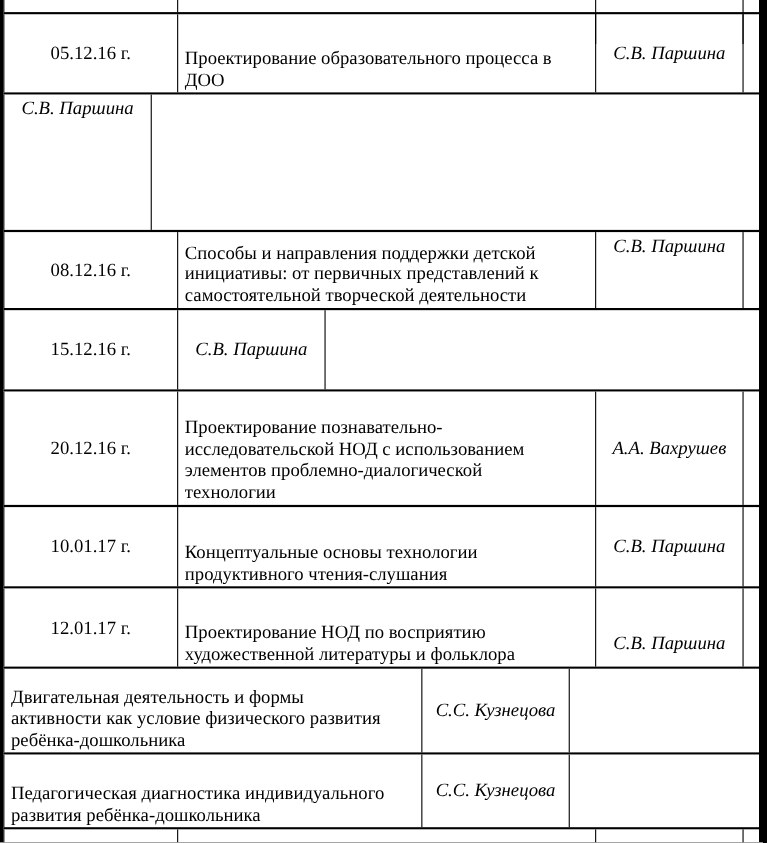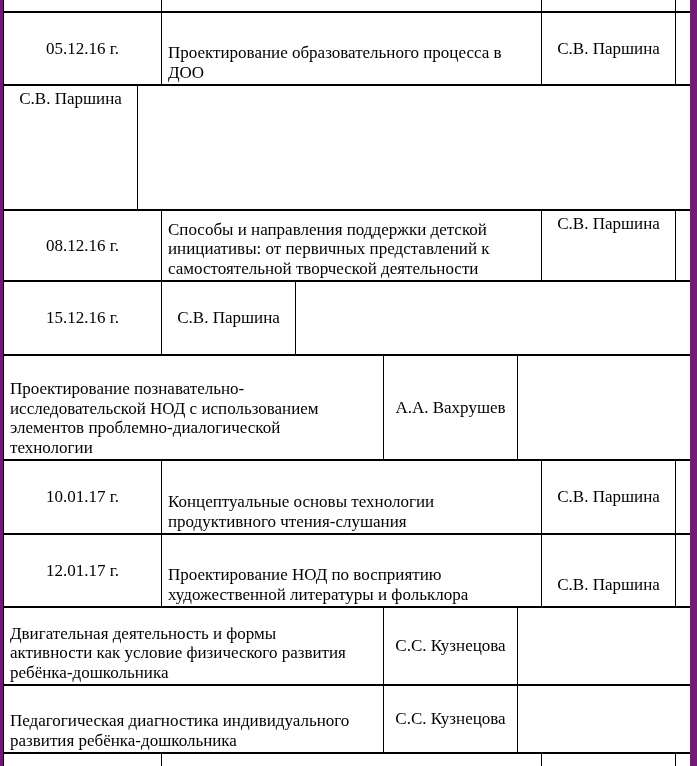--- a/index.html
+++ b/index.html
@@ -8,21 +8,21 @@
     background: #ffffff;
     overflow: hidden;
     font-family: "Liberation Serif", "DejaVu Serif", serif;
     font-size: 17px;
     line-height: 19.5px;
     color: #000000;
   }
   .page {
     position: relative;
     width: 697px; height: 766px;
-    background: #701a75;
+    background: #000000;
     overflow: hidden;
   }
   .table {
     position: absolute;
     left: 3px; top: 0;
     width: 687px;
   }
   .row {
     display: flex;
     box-sizing: border-box;
@@ -45,20 +45,21 @@
   .c-topic {
     width: 380px;
     display: flex; align-items: flex-end;
     padding: 2px 3px 2px 6px;
   }
   .c-topic .txt { white-space: pre-line; }
   .c-name {
     width: 135px;
     display: flex; align-items: center; justify-content: center;
     text-align: center;
+    font-style: italic;
     padding: 20px 4px;
   }
   .c-name.v-top { align-items: flex-start; padding-top: 3px; }
   .c-name.v-bottom { align-items: flex-end; padding-bottom: 12px; }
 </style>
 </head>
 <body>
 
 <div class="page">
   <div class="table">
@@ -105,20 +106,23 @@
     <div class="row" style="height:74px">
       <div class="cell c-date">
           <span class="txt">15.12.16 г.</span>
         </div>
       <div class="cell c-name last">
           <span class="txt">С.В. Паршина</span>
         </div>
     </div>
 
     <div class="row" style="height:105px">
+      <div class="cell c-date">
+          <span class="txt">20.12.16 г.</span>
+        </div>
       <div class="cell c-topic">
           <span class="txt">Проектирование познавательно-
 исследовательской  НОД  с использованием
 элементов  проблемно-диалогической
 технологии</span>
         </div>
       <div class="cell c-name last">
           <span class="txt">А.А. Вахрушев</span>
         </div>
     </div>

